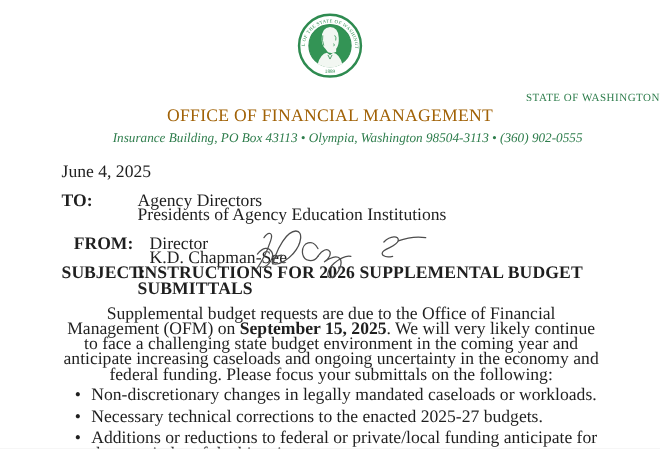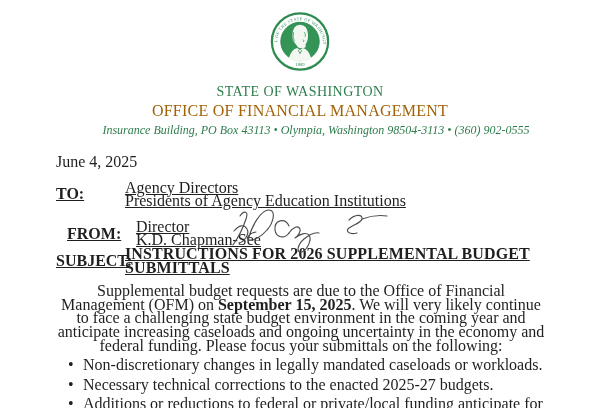--- a/index.html
+++ b/index.html
@@ -4,27 +4,27 @@
 <style>
   html,body{margin:0;padding:0;background:#e8e8e8;}
   .page{
     width:600px;height:408px;background:#ffffff;position:relative;overflow:hidden;
     font-family:"Liberation Serif","DejaVu Serif",serif;color:#1f1f1f;
     margin:0 auto;
   }
   
   .letterhead{text-align:center;}
   .seal{display:block;margin:11px auto 0;}
-  .state-line{margin-top:12px;font-size:14px;letter-spacing:.45px;color:#2e7d4c;}
+  .state-line{margin-top:12px;font-size:10px;letter-spacing:.45px;color:#2e7d4c;text-align:right;}
   .office-line{margin-top:2px;font-size:16px;letter-spacing:.25px;color:#a16207;}
   .address-line{margin-top:3px;font-size:12px;font-style:italic;color:#2e7d4c;padding-left:32px;}
   
   .letter{padding:0 54px 0 56px;font-size:16px;line-height:13.6px;}
   .date{margin-top:17px;}
-  .row{display:flex;align-items:center;text-decoration:underline;}
+  .row{display:flex;align-items:flex-start;}
   .row-to{margin-top:12px;}
   .row-from{margin-top:12px;margin-left:11px;}
   .row-subject{margin-top:0;}
   .row-label{width:69px;flex-shrink:0;font-weight:bold;}
   .row-content{flex:1;}
   .subject-text{font-weight:bold;letter-spacing:.1px;}
   .paragraph{margin-top:10px;text-align:center;}
   .bullets{margin-top:6px;}
   .bullet-item{display:flex;margin-top:6px;}
   .bullet-glyph{margin-left:12px;width:15px;flex-shrink:0;}

